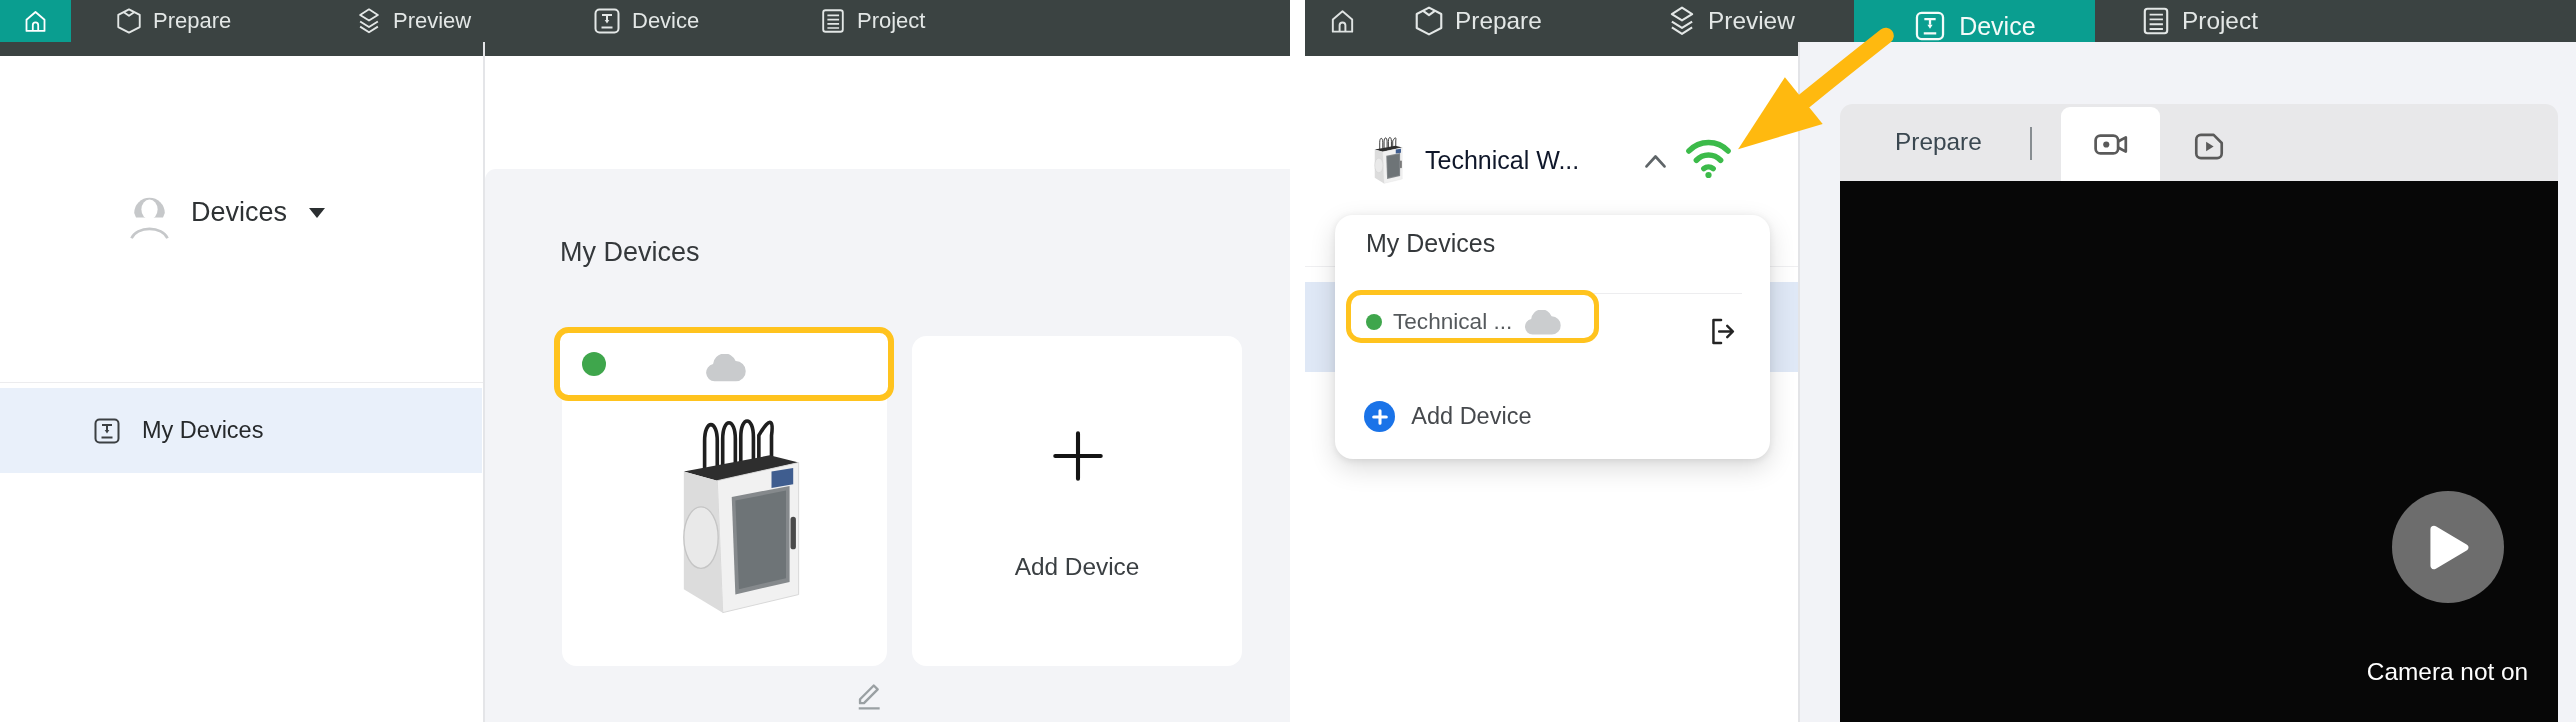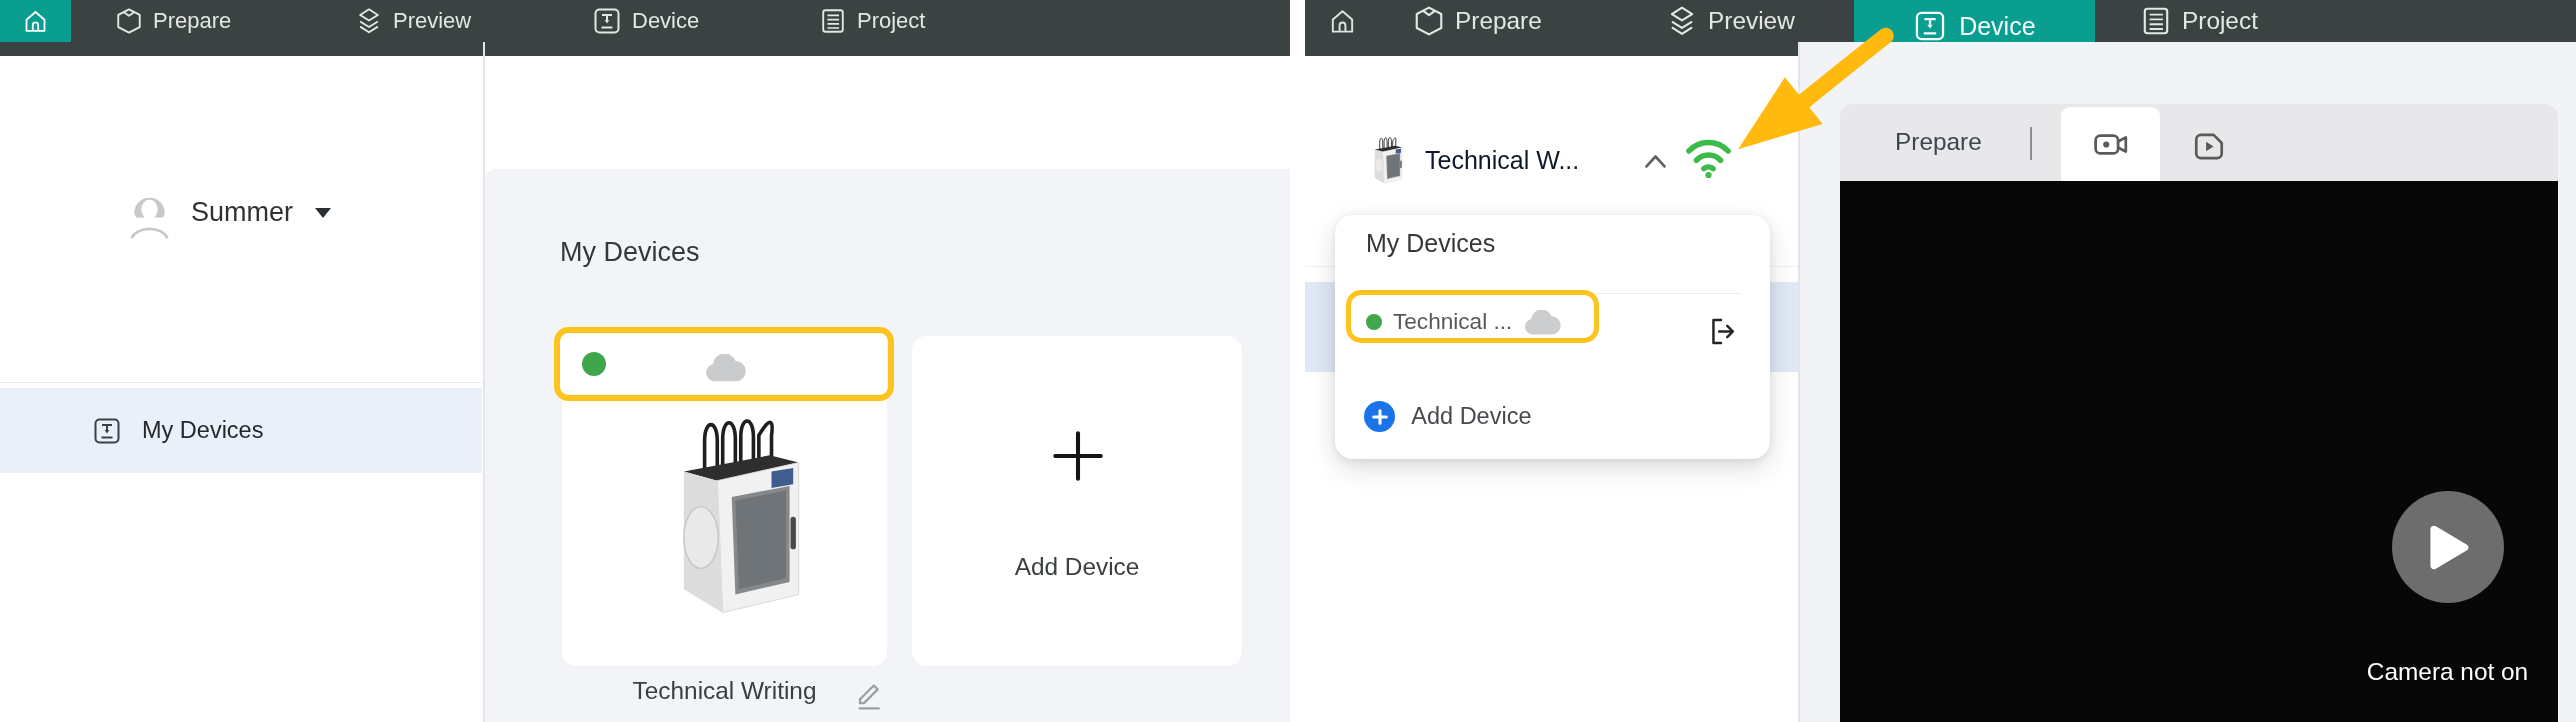--- a/index.html
+++ b/index.html
@@ -179,21 +179,21 @@
       <span class="txt">Project</span>
     </div>
   </div>
 
   <div class="abs sidebar-divider-v"></div>
 
   <div class="abs user-row">
     <svg width="47" height="54" viewBox="0 0 52 60">
         <use href="#sym-avatar"></use>
       </svg>
-    <span class="user-name txt">Summer</span>
+    <span class="user-name txt">Devices</span>
     <span class="caret"></span>
   </div>
 
   <div class="abs side-sec-divider"></div>
 
   <div class="abs side-item active" style="top:388px;">
     <svg width="30" height="30" style="color:#3c4043" viewBox="0 0 33 33">
         <use href="#sym-printer"></use>
       </svg>
     <span class="txt">My Devices</span>
@@ -205,21 +205,20 @@
   <div class="abs card device-card"></div>
   <div class="abs hl-box hl-top-strip">
     <div class="status-dot" style="position:absolute;left:22px;top:19px;width:24.4px;height:24.4px;"></div>
     <svg style="position:absolute;left:144px;top:21px;color:#C9CBCD" width="42" height="29" viewBox="0 0 46 32">
         <use href="#sym-cloud"></use>
       </svg>
   </div>
   <svg class="abs" style="left:634px;top:402px;" width="181" height="226" viewBox="0 0 200 250">
       <use href="#sym-printer-art"></use>
     </svg>
-  <div class="abs card-label tw-label" style="left:589px;width:271px;">Technical Writing</div>
   <svg class="abs" style="left:854px;top:677px;color:#9aa0a3;" width="33" height="34" viewBox="0 0 36 38">
       <use href="#sym-pencil"></use>
     </svg>
 
   <div class="abs card add-card"></div>
   <svg class="abs" style="left:1048px;top:426px;" width="60" height="60" viewBox="0 0 66 66">
     <path d="M33 8 V58 M8 33 H58" stroke="#141414" stroke-width="4.5" stroke-linecap="round"></path>
   </svg>
   <div class="abs add-label txt" style="white-space:nowrap;">Add Device</div>
 

